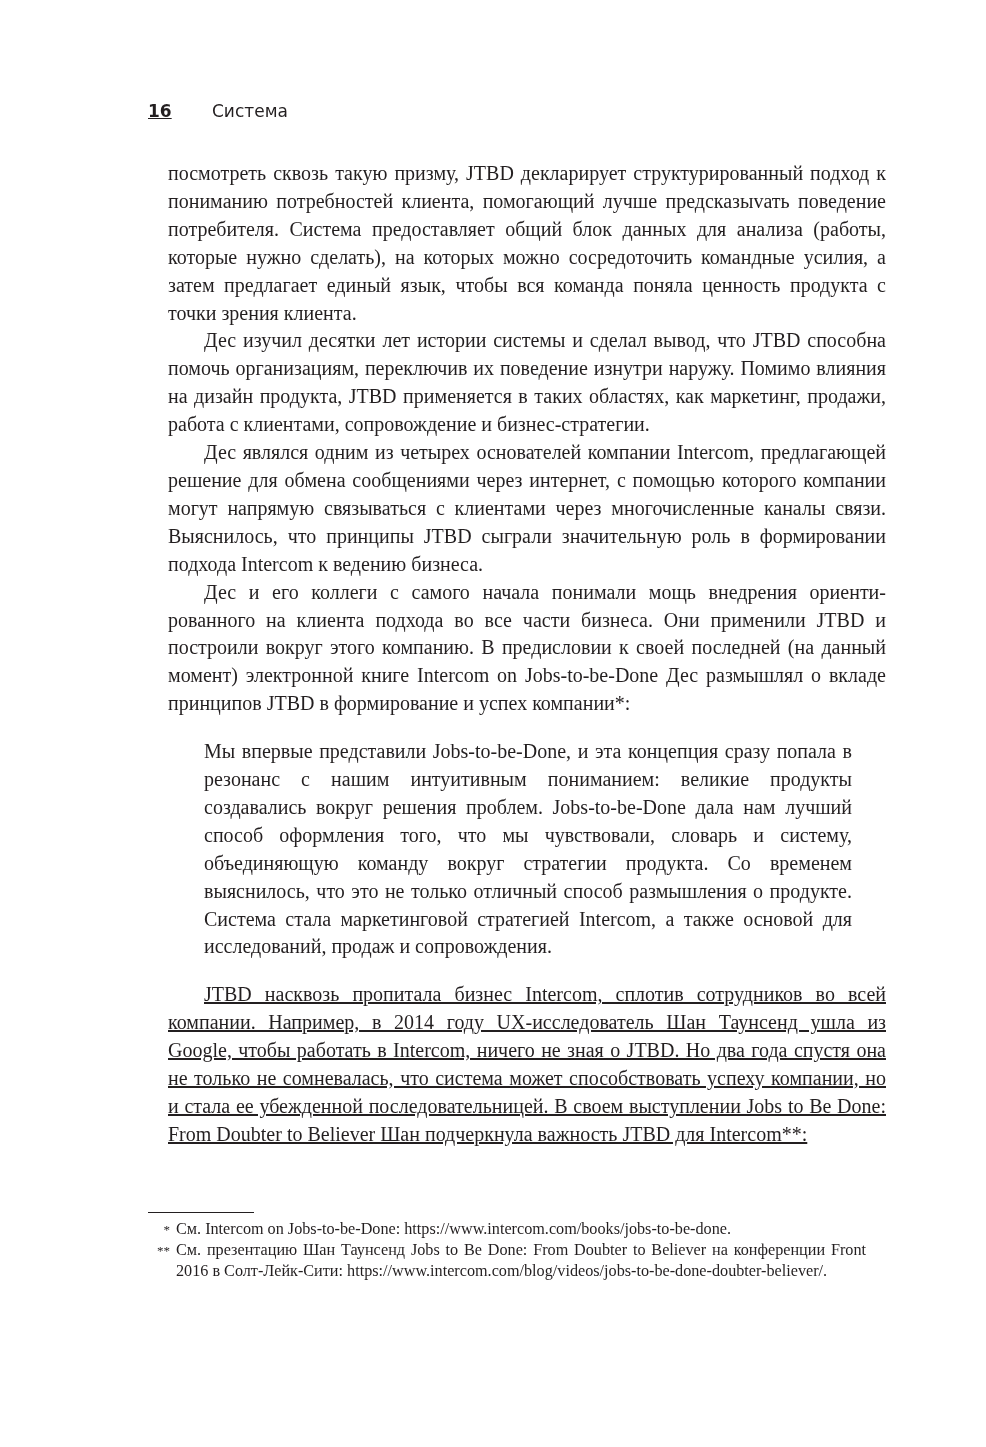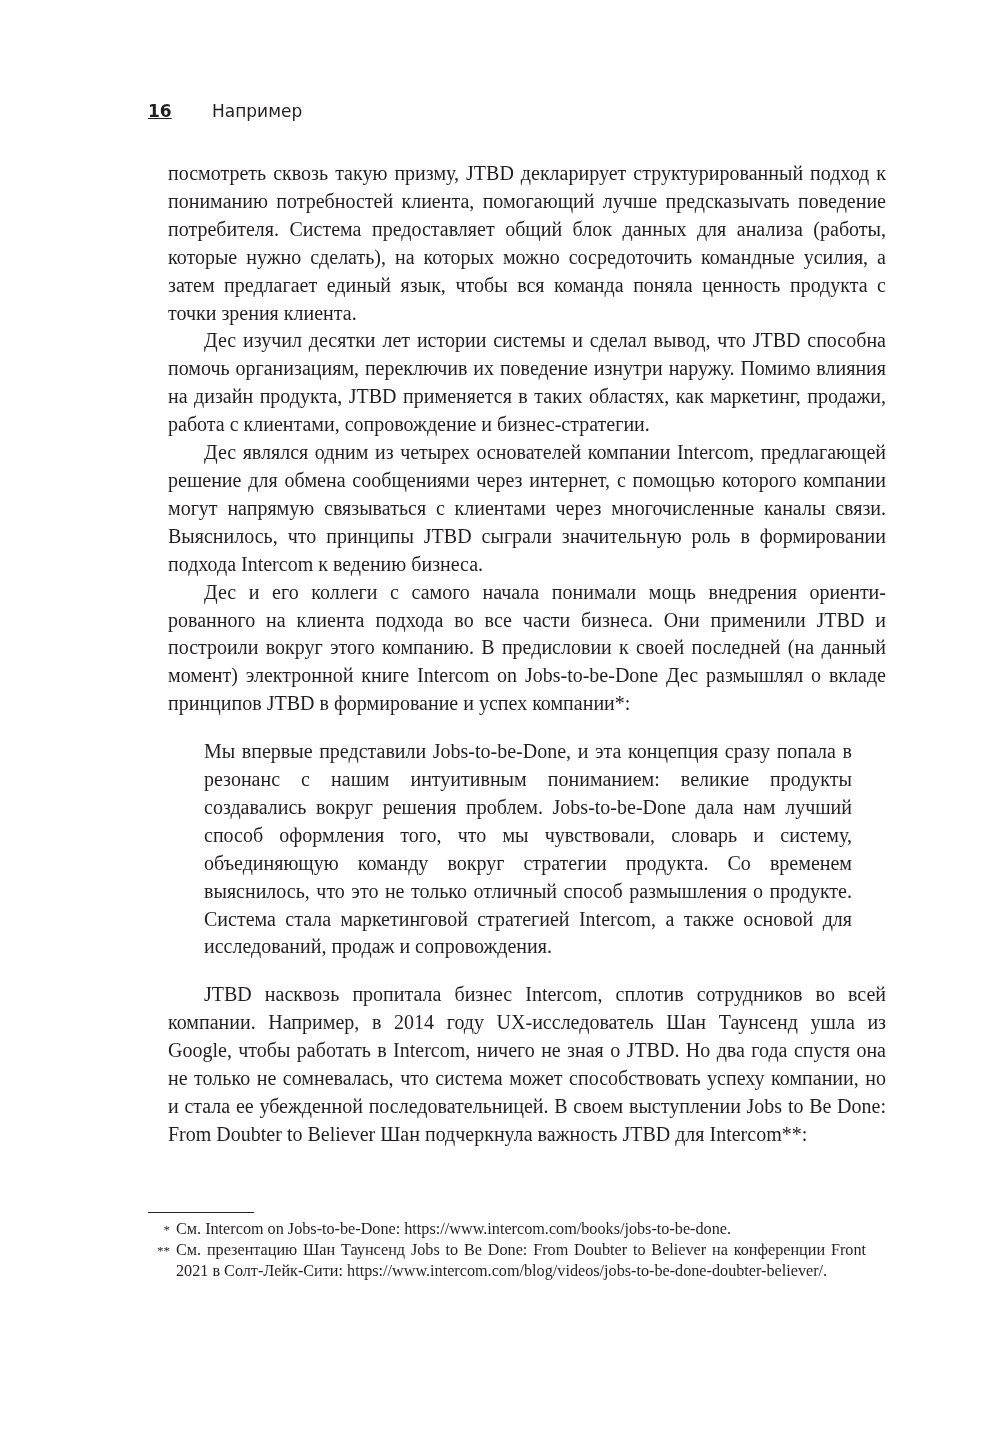--- a/index.html
+++ b/index.html
@@ -54,20 +54,21 @@
   .body-text blockquote {
     margin: 20px 34px 20px 36px;
     padding: 0;
   }
   .body-text blockquote p {
     text-indent: 0;
     font-family: Liberation Serif, serif;
   }
   .body-text p.after-quote {
     margin-top: 0;
+    text-decoration: underline;
   }
   .footnote-rule {
     position: absolute;
     top: 1212px;
     left: 148px;
     width: 106px;
     height: 0;
     border-top: 1.6px solid #231f20;
   }
   .footnotes {
@@ -93,21 +94,21 @@
   }
   .footnote .fn-text {
     flex: 1;
     text-align: justify;
   }
 </style>
 </head>
 <body>
 
 <header class="running-head">
-  <span class="page-number">16</span><span class="section-title">Например</span>
+  <span class="page-number">16</span><span class="section-title">Система</span>
 </header>
 
 <main class="body-text">
   <p class="no-indent">посмотреть сквозь такую призму, JTBD декларирует структурированный подход к пониманию потребностей клиента, помогающий лучше предсказы­vать поведение потребителя. Система предоставляет общий блок данных для анализа (работы, которые нужно сделать), на которых можно сосредоточить командные усилия, а затем предлагает единый язык, чтобы вся команда поня­ла ценность продукта с точки зрения клиента.</p>
   <p>Дес изучил десятки лет истории системы и сделал вывод, что JTBD способ­на помочь организациям, переключив их поведение изнутри наружу. Помимо влияния на дизайн продукта, JTBD применяется в таких областях, как марке­тинг, продажи, работа с клиентами, сопровождение и бизнес-стратегии.</p>
   <p>Дес являлся одним из четырех основателей компании Intercom, предлага­ющей решение для обмена сообщениями через интернет, с помощью которо­го компании могут напрямую связываться с клиентами через многочислен­ные каналы связи. Выяснилось, что принципы JTBD сыграли значительную роль в формировании подхода Intercom к ведению бизнеса.</p>
   <p>Дес и его коллеги с самого начала понимали мощь внедрения ориенти­рованного на клиента подхода во все части бизнеса. Они применили JTBD и построили вокруг этого компанию. В предисловии к своей последней (на данный момент) электронной книге Intercom on Jobs-to-be-Done Дес размыш­лял о вкладе принципов JTBD в формирование и успех компании*:</p>
   <blockquote>
     <p>Мы впервые представили Jobs-to-be-Done, и эта концепция сразу попала в резонанс с нашим интуитивным пониманием: великие про­дукты создавались вокруг решения проблем. Jobs-to-be-Done дала нам лучший способ оформления того, что мы чувствовали, словарь и систему, объединяющую команду вокруг стратегии продукта. Со временем выяснилось, что это не только отличный способ размыш­ления о продукте. Система стала маркетинговой стратегией Intercom, а также основой для исследований, продаж и сопровождения.</p>
   </blockquote>
@@ -116,15 +117,15 @@
 
 <div class="footnote-rule"></div>
 
 <section class="footnotes">
   <div class="footnote">
     <span class="marker">*</span>
     <span class="fn-text">См. Intercom on Jobs-to-be-Done: https://www.intercom.com/books/jobs-to-be-done.</span>
   </div>
   <div class="footnote">
     <span class="marker">**</span>
-    <span class="fn-text">См. презентацию Шан Таунсенд Jobs to Be Done: From Doubter to Believer на конфе­ренции Front 2021 в Солт-Лейк-Сити: https://www.intercom.com/blog/videos/jobs-to-​be-done-doubter-believer/.</span>
+    <span class="fn-text">См. презентацию Шан Таунсенд Jobs to Be Done: From Doubter to Believer на конфе­ренции Front 2016 в Солт-Лейк-Сити: https://www.intercom.com/blog/videos/jobs-to-​be-done-doubter-believer/.</span>
   </div>
 </section>
 
 </body></html>

